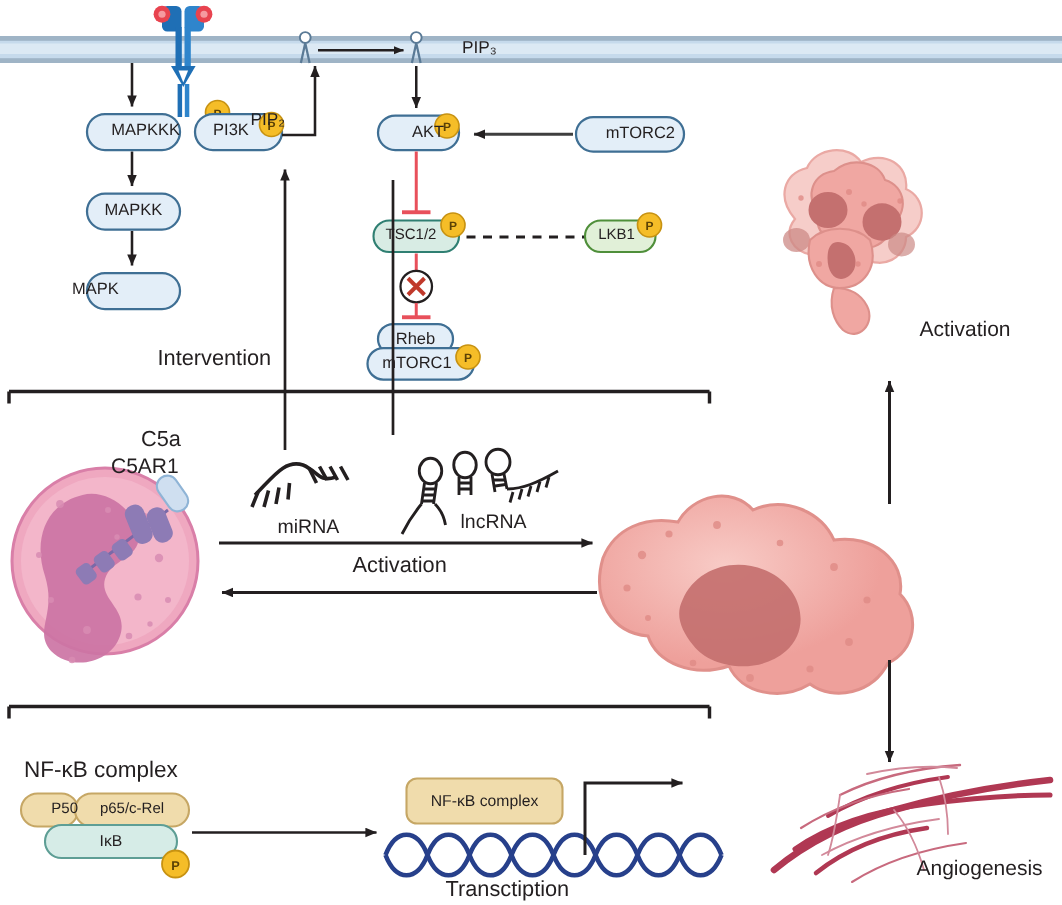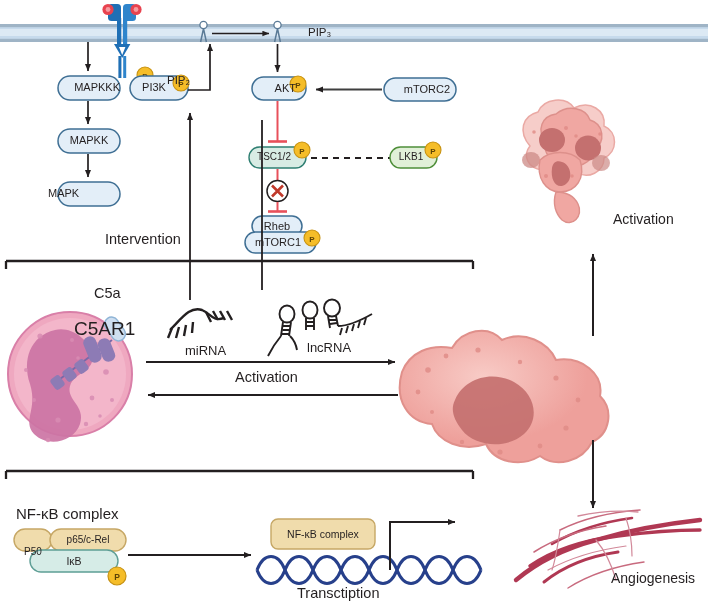--- a/index.html
+++ b/index.html
@@ -290,29 +290,29 @@
 <div class="lbl node-txt" style="left:252px;top:82px;width:44px;text-align:right;">AKT</div>
 <div class="lbl node-txt" style="left:364px;top:83px;width:86px;text-align:right;">mTORC2</div>
 <div class="lbl" style="left:249px;top:151px;width:50px;text-align:center;font-size:10px;">TSC1/2</div>
 <div class="lbl" style="left:390px;top:151px;width:42px;text-align:center;font-size:10px;">LKB1</div>
 <div class="lbl node-txt" style="left:252px;top:220px;width:50px;text-align:center;">Rheb</div>
 <div class="lbl node-txt" style="left:245px;top:236px;width:66px;text-align:center;">mTORC1</div>
 
 <div class="lbl" style="left:105px;top:231px;font-size:14.5px;">Intervention</div>
 
 <div class="lbl" style="left:74px;top:285px;font-size:14.5px;margin-left:20px;">C5a</div>
-<div class="lbl" style="left:74px;top:302px;font-size:19px;margin-top:16px;">C5AR1</div>
+<div class="lbl" style="left:74px;top:302px;font-size:14px;">C5AR1</div>
 
 <div class="lbl" style="left:185px;top:343px;font-size:13px;">miRNA</div>
 <div class="lbl" style="left:307px;top:340px;font-size:13px;">lncRNA</div>
 <div class="lbl" style="left:235px;top:369px;font-size:14.5px;">Activation</div>
 
 <div class="lbl" style="left:613px;top:211px;font-size:14px;">Activation</div>
 <div class="lbl" style="left:611px;top:570px;font-size:14px;">Angiogenesis</div>
 
 <div class="lbl" style="left:16px;top:505px;font-size:15px;">NF-κB complex</div>
-<div class="lbl" style="left:14px;top:534px;width:38px;text-align:center;font-size:10px;margin-top:12px;">P50</div>
+<div class="lbl" style="left:14px;top:534px;width:38px;text-align:right;font-size:10px;">P50</div>
 <div class="lbl" style="left:50px;top:534px;width:76px;text-align:center;font-size:10px;">p65/c-Rel</div>
 <div class="lbl" style="left:30px;top:555px;width:88px;text-align:center;font-size:10.5px;">IκB</div>
 <div class="lbl" style="left:271px;top:528px;width:104px;text-align:center;font-size:10.5px;">NF-κB complex</div>
 <div class="lbl" style="left:297px;top:585px;font-size:14.5px;">Transctiption</div>
 
 </div>
 
 </body></html>

